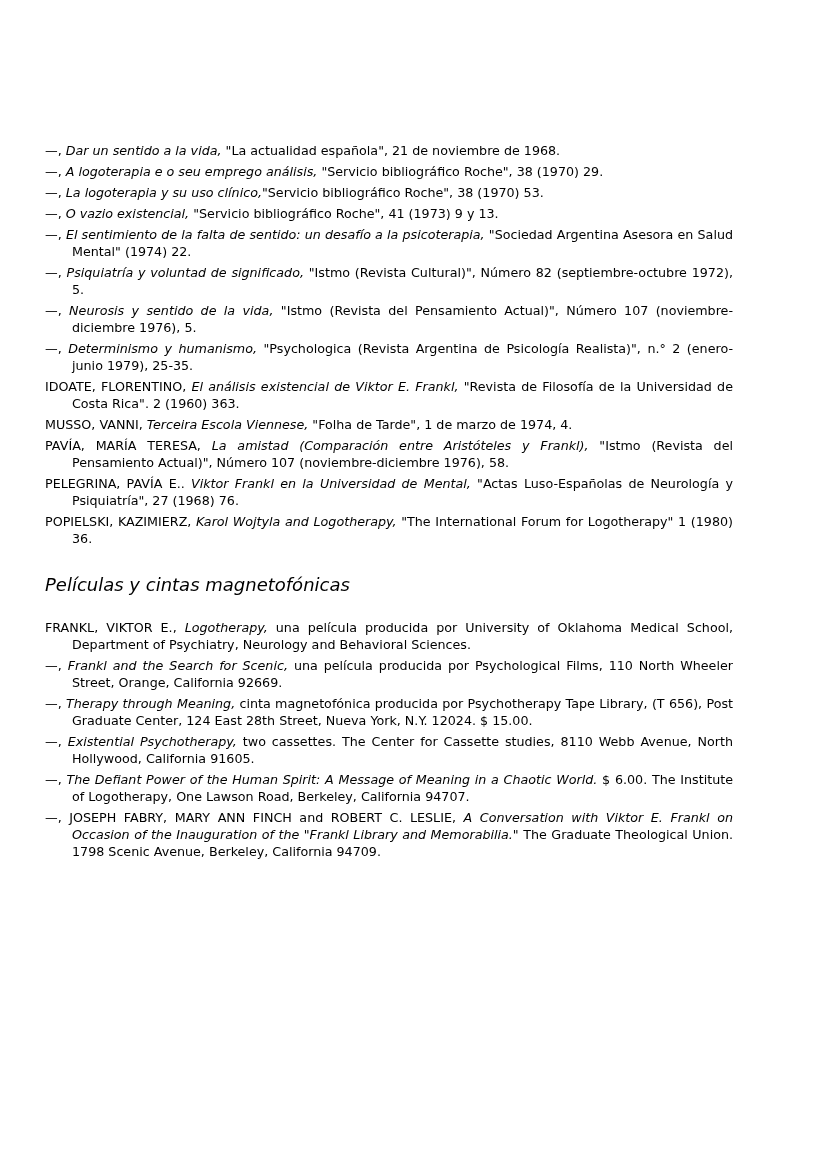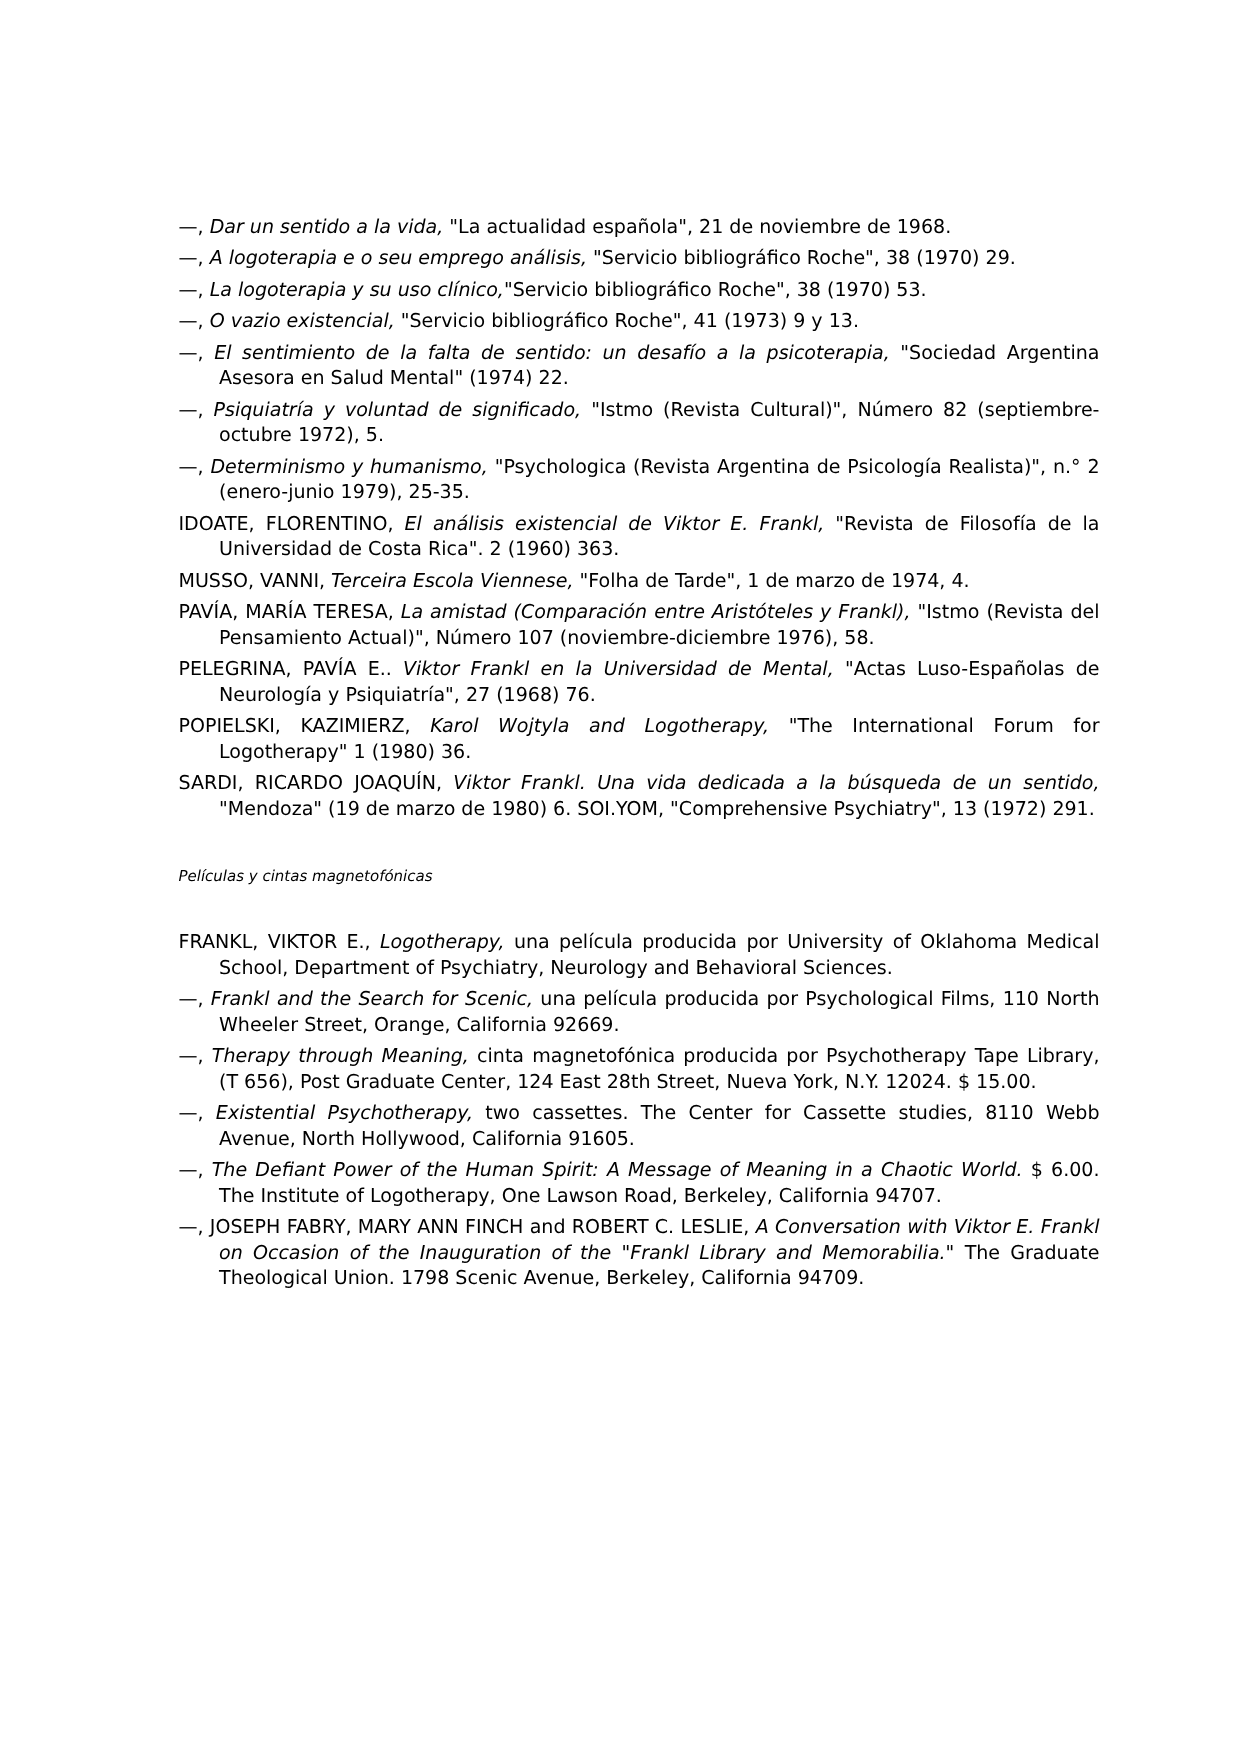--- a/index.html
+++ b/index.html
@@ -10,61 +10,61 @@
   .page {
     position: relative;
     width: 828px;
     height: 1171px;
     background: #ffffff;
     color: #000000;
     font-family: "DejaVu Sans", "Liberation Sans", sans-serif;
     font-size: 12.7px;
     line-height: 17px;
     box-sizing: border-box;
-    padding: 142px 95px 40px 119px;
+    padding: 142px 95px 40px 45px;
     overflow: hidden;
   }
   .entry {
     margin: 0 0 4px 0;
     padding-left: 27px;
     text-indent: -27px;
     text-align: justify;
   }
   .it {
     font-style: italic;
   }
   .section-title {
     font-style: italic;
     font-weight: normal;
-    font-size: 10px;
+    font-size: 18px;
     margin: 29px 0 26px 0;
     text-indent: 0;
   }
   .biblio-list, .media-list {
     display: block;
   }
 </style>
 </head>
 <body>
 
 <div class="page">
   <div class="biblio-list">
       <p class="entry"><span>—, </span><span class="it">Dar un sentido a la vida, </span><span>"La actualidad española", 21 de noviembre de 1968.</span></p>
       <p class="entry"><span>—, </span><span class="it">A logoterapia e o seu emprego análisis, </span><span>"Servicio bibliográfico Roche", 38 (1970) 29.</span></p>
       <p class="entry"><span>—, </span><span class="it">La logoterapia y su uso clínico,</span><span>"Servicio bibliográfico Roche", 38 (1970) 53.</span></p>
       <p class="entry"><span>—, </span><span class="it">O  vazio existencial, </span><span>"Servicio bibliográfico Roche", 41  (1973) 9 y  13.</span></p>
       <p class="entry"><span>—, </span><span class="it">El sentimiento de la falta de sentido: un desafío a la psicoterapia, </span><span>"Sociedad Argentina Asesora en Salud Mental" (1974) 22.</span></p>
       <p class="entry"><span>—, </span><span class="it">Psiquiatría y voluntad de significado, </span><span>"Istmo (Revista Cultural)", Número 82 (septiembre-octubre 1972), 5.</span></p>
+      <p class="entry"><span>—, </span><span class="it">Neurosis y sentido de la vida, </span><span>"Istmo (Revista del Pensamiento Actual)", Número 107 (noviembre-diciembre 1976), 5.</span></p>
       <p class="entry"><span>—, </span><span class="it">Determinismo y humanismo, </span><span>"Psychologica (Revista Argentina de Psicología Realista)", n.° 2 (enero-junio 1979), 25-35.</span></p>
       <p class="entry"><span>IDOATE, FLORENTINO, </span><span class="it">El análisis existencial de Viktor E. Frankl, </span><span>"Revista de Filosofía de la Universidad de Costa Rica". 2 (1960) 363.</span></p>
       <p class="entry"><span>MUSSO, VANNI, </span><span class="it">Terceira Escola Viennese, </span><span>"Folha de Tarde", 1 de marzo de 1974, 4.</span></p>
       <p class="entry"><span>PAVÍA, MARÍA TERESA, </span><span class="it">La amistad (Comparación entre Aristóteles y Frankl), </span><span>"Istmo (Revista del Pensamiento Actual)", Número 107 (noviembre-diciembre 1976), 58.</span></p>
       <p class="entry"><span>PELEGRINA, PAVÍA E.. </span><span class="it">Viktor Frankl en la Universidad de Mental, </span><span>"Actas Luso-Españolas de Neurología y Psiquiatría", 27 (1968) 76.</span></p>
       <p class="entry"><span>POPIELSKI, KAZIMIERZ, </span><span class="it">Karol Wojtyla and Logotherapy, </span><span>"The International Forum for Logotherapy" 1 (1980) 36.</span></p>
-      <p class="entry"><span>SARDI, RICARDO JOAQUÍN, </span><span class="it">Viktor Frankl. Una vida dedicada a la búsqueda de un sentido, </span><span>"Mendoza" (19 de marzo de 1980) 6. SOI.YOM, "Comprehensive Psychiatry", 13 (1972) 291.</span></p>
     </div>
 
   <h2 class="section-title">Películas y cintas magnetofónicas</h2>
 
   <div class="media-list">
       <p class="entry"><span>FRANKL,  VIKTOR E., </span><span class="it">Logotherapy, </span><span>una película producida por University of Oklahoma Medical School, Department of Psychiatry, Neurology and Behavioral Sciences.</span></p>
       <p class="entry"><span>—, </span><span class="it">Frankl and the Search for Scenic, </span><span>una película producida por Psychological Films, 110 North Wheeler Street, Orange, California 92669.</span></p>
       <p class="entry"><span>—, </span><span class="it">Therapy through Meaning, </span><span>cinta magnetofónica producida por Psychotherapy Tape Library, (T 656), Post Graduate Center, 124 East 28th Street, Nueva York, N.Y. 12024. $ 15.00.</span></p>
       <p class="entry"><span>—, </span><span class="it">Existential Psychotherapy, </span><span>two cassettes. The  Center for Cassette  studies, 8110 Webb Avenue, North Hollywood, California 91605.</span></p>
       <p class="entry"><span>—, </span><span class="it">The  Defiant Power of the Human Spirit:  A Message of Meaning in a Chaotic World. </span><span>$ 6.00. The Institute of Logotherapy, One Lawson Road, Berkeley, California 94707.</span></p>

